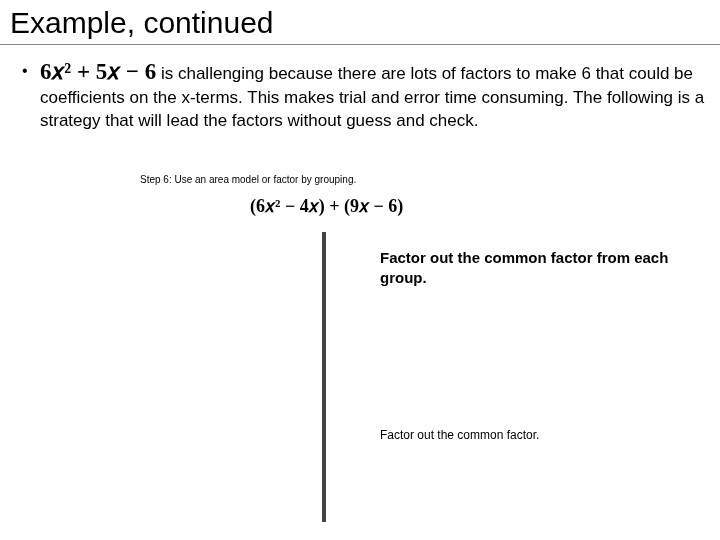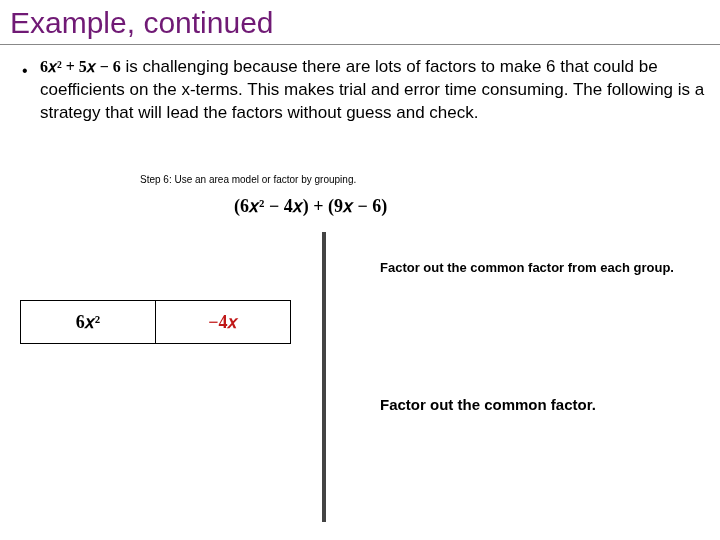--- a/index.html
+++ b/index.html
@@ -12,21 +12,21 @@
     color: #000;
     position: relative;
     overflow: hidden;
   }
   .title {
     position: absolute;
     left: 10px;
     top: 6px;
     font-size: 30px;
     font-weight: 400;
-    color: #701a75;
+    color: #000000;
   }
   .title-underline {
     position: absolute;
     left: 0;
     top: 44px;
     width: 720px;
     height: 1px;
     background: #888;
   }
   .intro {
@@ -39,51 +39,51 @@
   }
   .bullet {
     position: absolute;
     left: 22px;
     top: 62px;
     font-size: 16px;
   }
   .expr-strong {
     font-family: 'Cambria Math','Times New Roman',serif;
     font-weight: bold;
-    font-size: 16px;
+    font-size: 23px;
   }
   .step-line {
     position: absolute;
     left: 140px;
     top: 174px;
     font-size: 10px;
   }
   .grouped-expr {
     position: absolute;
-    left: 234px;
+    left: 250px;
     top: 196px;
     font-family: 'Cambria Math','Times New Roman',serif;
     font-size: 18px;
     font-weight: bold;
   }
   .instr1 {
     position: absolute;
     left: 380px;
-    top: 260px;
-    font-size: 13px;
+    top: 248px;
+    font-size: 15px;
     font-weight: bold;
     width: 300px;
     line-height: 1.3;
   }
   .instr2 {
     position: absolute;
     left: 380px;
-    top: 396px;
-    font-size: 15px;
-    font-weight: bold;
+    top: 428px;
+    font-size: 12px;
+    font-weight: normal;
     width: 300px;
   }
   .vline {
     position: absolute;
     left: 322px;
     top: 232px;
     width: 4px;
     height: 290px;
     background: #444;
   }
@@ -123,18 +123,14 @@
 
 <div class="grouped-expr">(6𝑥² − 4𝑥) + (9𝑥 − 6)</div>
 
 <div class="vline"></div>
 
 <div class="instr1">Factor out the common factor from each group.</div>
 <div class="instr2">Factor out the common factor.</div>
 
 <table class="area-table">
   <tbody>
-      <tr>
-    <td><span class="cell-expr">6𝑥²</span></td>
-    <td><span class="cell-expr neg">−4𝑥</span></td>
-  </tr>
 </tbody>
   </table>
 
 </body></html>

